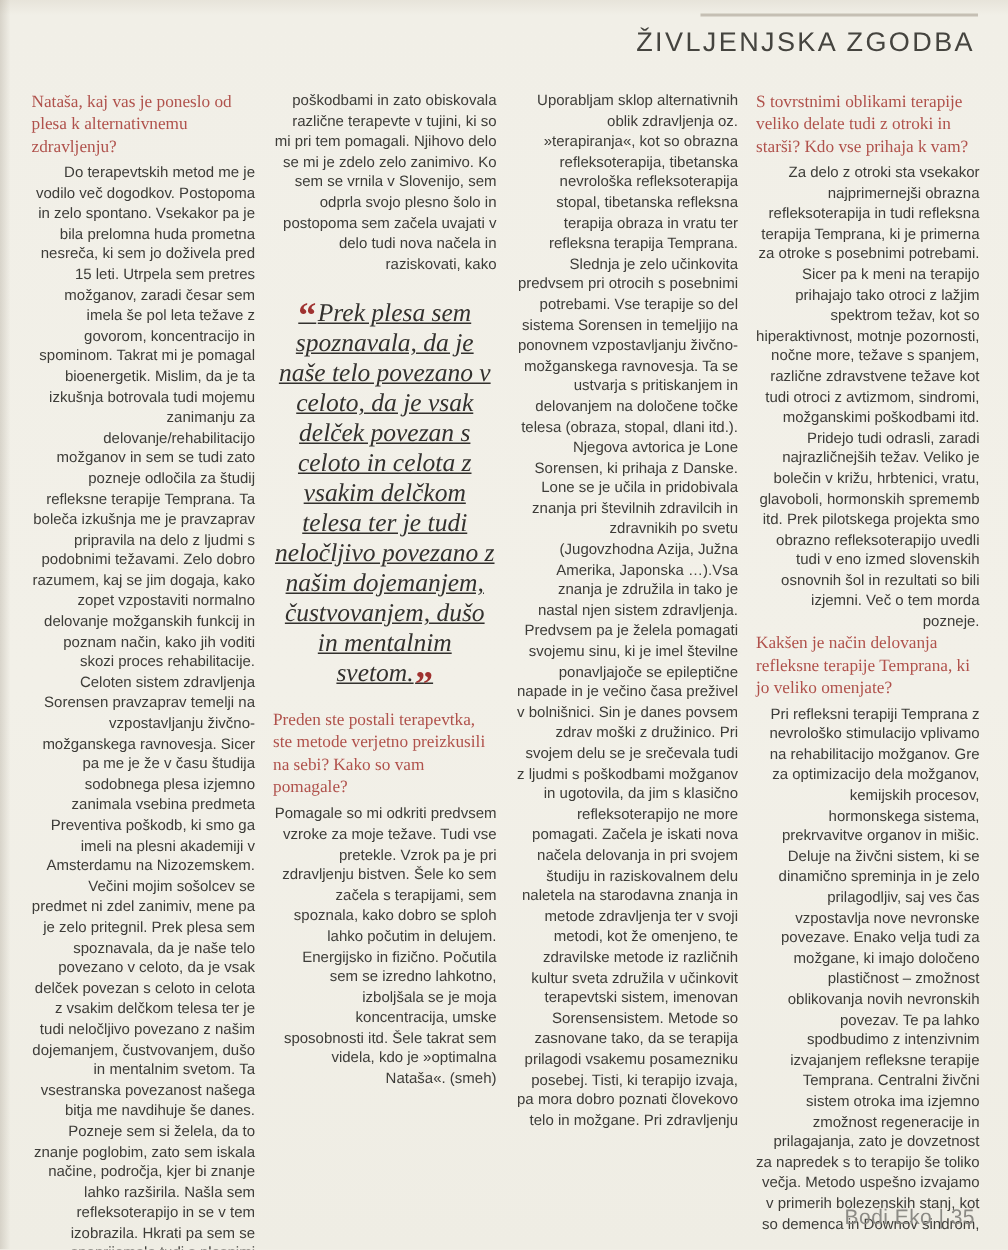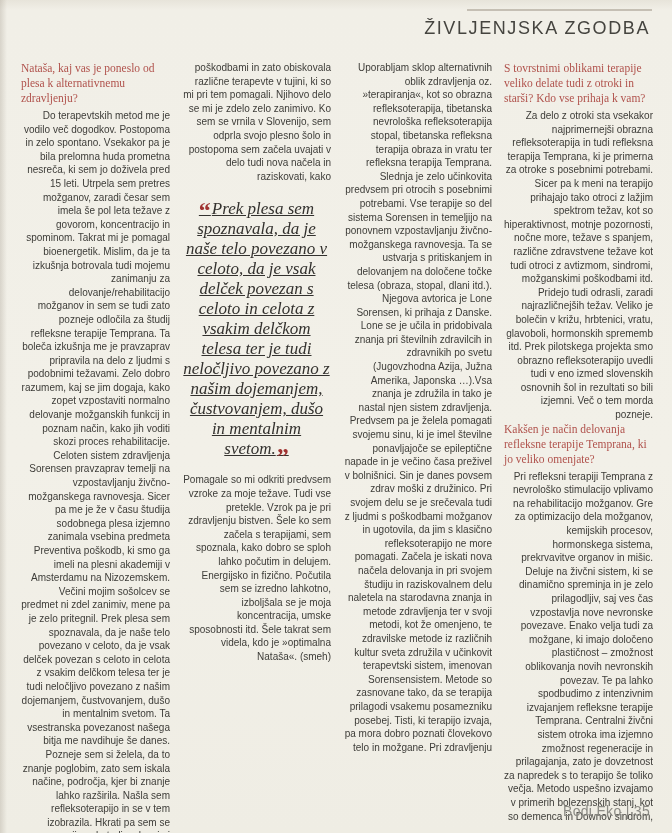--- a/index.html
+++ b/index.html
@@ -86,20 +86,21 @@
   <div class="columns">
 
     <div class="col">
       <p class="q">Nataša, kaj vas je poneslo od plesa k alternativnemu zdravljenju?</p>
       <p class="a">Do terapevtskih metod me je vodilo več dogodkov. Postopoma in zelo spontano. Vsekakor pa je bila prelomna huda prometna nesreča, ki sem jo doživela pred 15 leti. Utrpela sem pretres možganov, zaradi česar sem imela še pol leta težave z govorom, koncentracijo in spominom. Takrat mi je pomagal bioenergetik. Mislim, da je ta izkušnja botrovala tudi mojemu zanimanju za delovanje/rehabilitacijo možganov in sem se tudi zato pozneje odločila za študij refleksne terapije Temprana. Ta boleča izkušnja me je pravzaprav pripravila na delo z ljudmi s podobnimi težavami. Zelo dobro razumem, kaj se jim dogaja, kako zopet vzpostaviti normalno delovanje možganskih funkcij in poznam način, kako jih voditi skozi proces rehabilitacije. Celoten sistem zdravljenja Sorensen pravzaprav temelji na vzpostavljanju živčno-možganskega ravnovesja. Sicer pa me je že v času študija sodobnega plesa izjemno zanimala vsebina predmeta Preventiva poškodb, ki smo ga imeli na plesni akademiji v Amsterdamu na Nizozemskem. Večini mojim sošolcev se predmet ni zdel zanimiv, mene pa je zelo pritegnil. Prek plesa sem spoznavala, da je naše telo povezano v celoto, da je vsak delček povezan s celoto in celota z vsakim delčkom telesa ter je tudi neločljivo povezano z našim dojemanjem, čustvovanjem, dušo in mentalnim svetom. Ta vsestranska povezanost našega bitja me navdihuje še danes. Pozneje sem si želela, da to znanje poglobim, zato sem iskala načine, področja, kjer bi znanje lahko razširila. Našla sem refleksoterapijo in se v tem izobrazila. Hkrati pa sem se spoprijemala tudi s plesnimi</p>
     </div>
 
     <div class="col">
       <p class="a">poškodbami in zato obiskovala različne terapevte v tujini, ki so mi pri tem pomagali. Njihovo delo se mi je zdelo zelo zanimivo. Ko sem se vrnila v Slovenijo, sem odprla svojo plesno šolo in postopoma sem začela uvajati v delo tudi nova načela in raziskovati, kako</p>
       <div class="quote"><span class="qm open">“</span><span>Prek plesa sem spoznavala, da je naše telo povezano v celoto, da je vsak delček povezan s celoto in celota z vsakim delčkom telesa ter je tudi neločljivo povezano z našim dojemanjem, čustvovanjem, dušo in mentalnim svetom.</span><span class="qm close">”</span></div>
+      <p class="q spaced">Preden ste postali terapevtka, ste metode verjetno preizkusili na sebi? Kako so vam pomagale?</p>
       <p class="a">Pomagale so mi odkriti predvsem vzroke za moje težave. Tudi vse pretekle. Vzrok pa je pri zdravljenju bistven. Šele ko sem začela s terapijami, sem spoznala, kako dobro se sploh lahko počutim in delujem. Energijsko in fizično. Počutila sem se izredno lahkotno, izboljšala se je moja koncentracija, umske sposobnosti itd. Šele takrat sem videla, kdo je »optimalna Nataša«. (smeh)</p>
     </div>
 
     <div class="col">
       <p class="a">Uporabljam sklop alternativnih oblik zdravljenja oz. »terapiranja«, kot so obrazna refleksoterapija, tibetanska nevrološka refleksoterapija stopal, tibetanska refleksna terapija obraza in vratu ter refleksna terapija Temprana. Slednja je zelo učinkovita predvsem pri otrocih s posebnimi potrebami. Vse terapije so del sistema Sorensen in temeljijo na ponovnem vzpostavljanju živčno-možganskega ravnovesja. Ta se ustvarja s pritiskanjem in delovanjem na določene točke telesa (obraza, stopal, dlani itd.). Njegova avtorica je Lone Sorensen, ki prihaja z Danske. Lone se je učila in pridobivala znanja pri številnih zdravilcih in zdravnikih po svetu (Jugovzhodna Azija, Južna Amerika, Japonska …).Vsa znanja je združila in tako je nastal njen sistem zdravljenja. Predvsem pa je želela pomagati svojemu sinu, ki je imel številne ponavljajoče se epileptične napade in je večino časa preživel v bolnišnici. Sin je danes povsem zdrav moški z družinico. Pri svojem delu se je srečevala tudi z ljudmi s poškodbami možganov in ugotovila, da jim s klasično refleksoterapijo ne more pomagati. Začela je iskati nova načela delovanja in pri svojem študiju in raziskovalnem delu naletela na starodavna znanja in metode zdravljenja ter v svoji metodi, kot že omenjeno, te zdravilske metode iz različnih kultur sveta združila v učinkovit terapevtski sistem, imenovan Sorensensistem. Metode so zasnovane tako, da se terapija prilagodi vsakemu posamezniku posebej. Tisti, ki terapijo izvaja, pa mora dobro poznati človekovo telo in možgane. Pri zdravljenju</p>
     </div>
 
     <div class="col">
       <p class="q spaced">S tovrstnimi oblikami terapije veliko delate tudi z otroki in starši? Kdo vse prihaja k vam?</p>
       <p class="a">Za delo z otroki sta vsekakor najprimernejši obrazna refleksoterapija in tudi refleksna terapija Temprana, ki je primerna za otroke s posebnimi potrebami. Sicer pa k meni na terapijo prihajajo tako otroci z lažjim spektrom težav, kot so hiperaktivnost, motnje pozornosti, nočne more, težave s spanjem, različne zdravstvene težave kot tudi otroci z avtizmom, sindromi, možganskimi poškodbami itd. Pridejo tudi odrasli, zaradi najrazličnejših težav. Veliko je bolečin v križu, hrbtenici, vratu, glavoboli, hormonskih sprememb itd. Prek pilotskega projekta smo obrazno refleksoterapijo uvedli tudi v eno izmed slovenskih osnovnih šol in rezultati so bili izjemni. Več o tem morda pozneje.</p>

